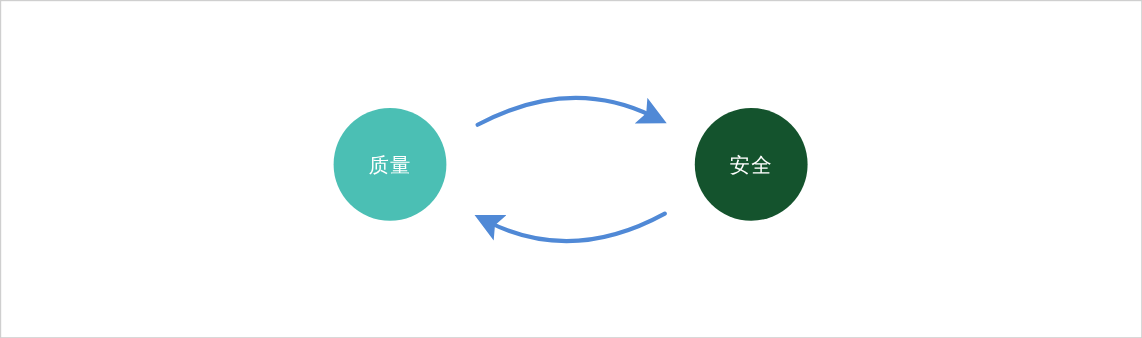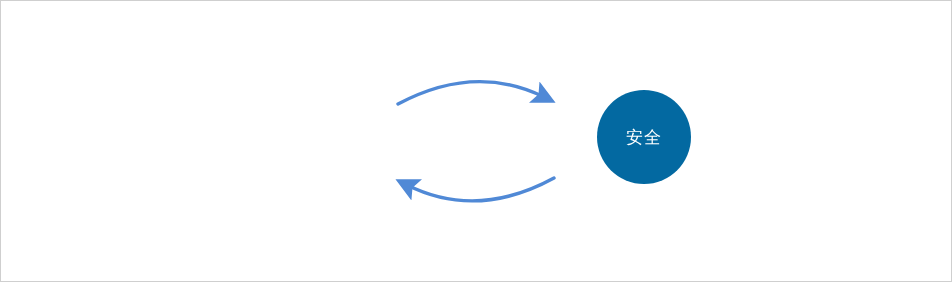--- a/index.html
+++ b/index.html
@@ -64,18 +64,21 @@
       <marker id="head-left" markerWidth="7" markerHeight="7" refX="3.2" refY="3.5" orient="auto" markerUnits="strokeWidth">
         <path d="M 0 0 L 7 3.5 L 0 7 L 1.4 3.5 Z" fill="#5089d6"></path>
       </marker>
     </defs>
 
     <path d="M 397 103 Q 474 62 543 96" fill="none" stroke="#5089d6" stroke-width="3.4" stroke-linecap="round" marker-end="url(#head-right)"></path>
 
     <path d="M 553 177 Q 476 219 406 184" fill="none" stroke="#5089d6" stroke-width="3.4" stroke-linecap="round" marker-end="url(#head-left)"></path>
   </svg>
 
+  <div class="node-circle" id="node-quality" style="width: 94px; height: 94px; left: 277px; top: 89px; background: rgb(75, 191, 180);">
+    <span class="node-label" style="color: rgb(255, 255, 255);">质量</span>
+  </div>
 
-  <div class="node-circle" id="node-safety" style="width: 94px; height: 94px; left: 596px; top: 89px; background: #0369a1;">
+  <div class="node-circle" id="node-safety" style="width: 94px; height: 94px; left: 578px; top: 89px; background: #14532d;">
     <span class="node-label" style="color: rgb(255, 255, 255);">安全</span>
   </div>
 
 </div>
 
 </body></html>

